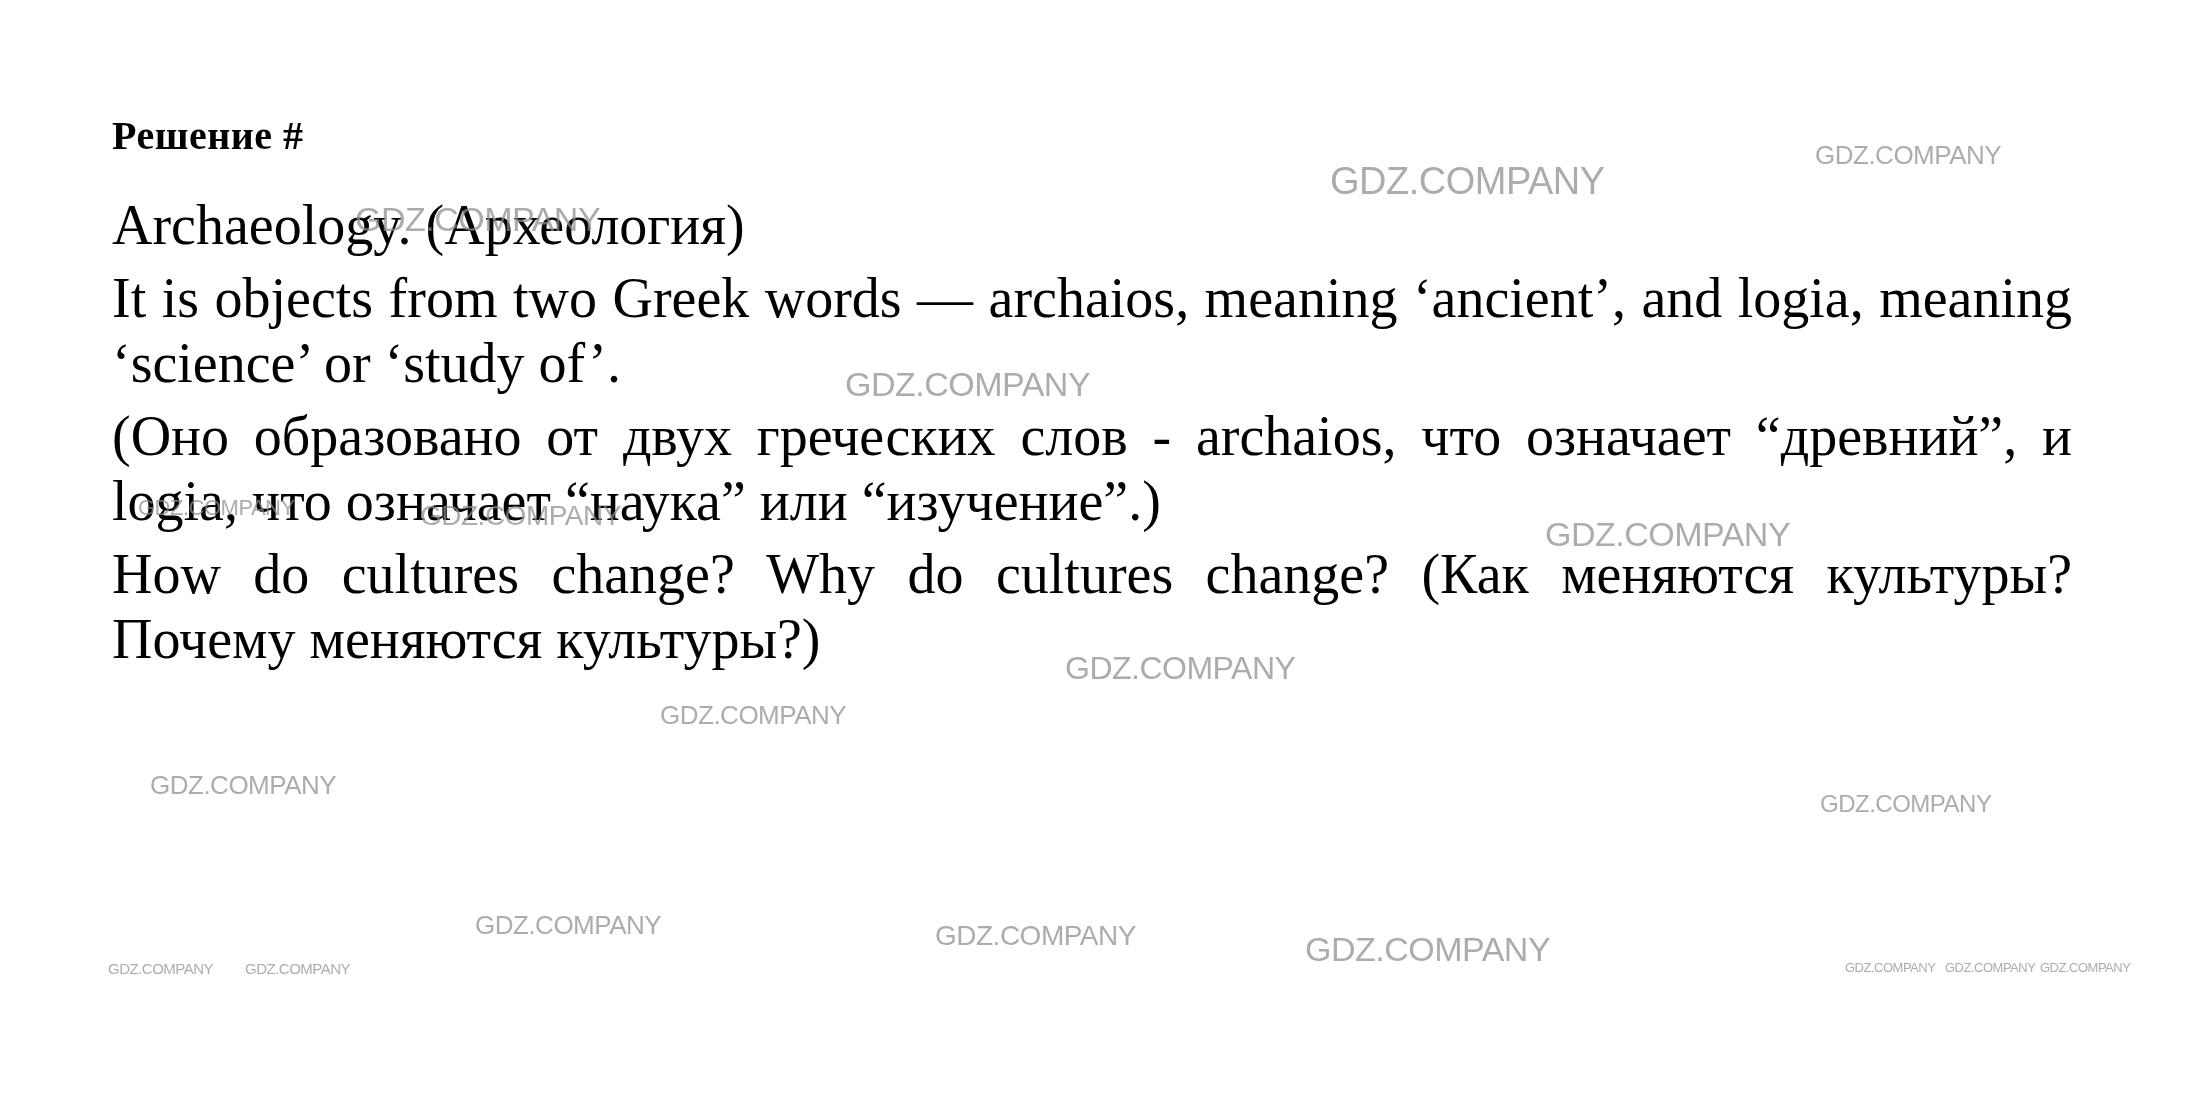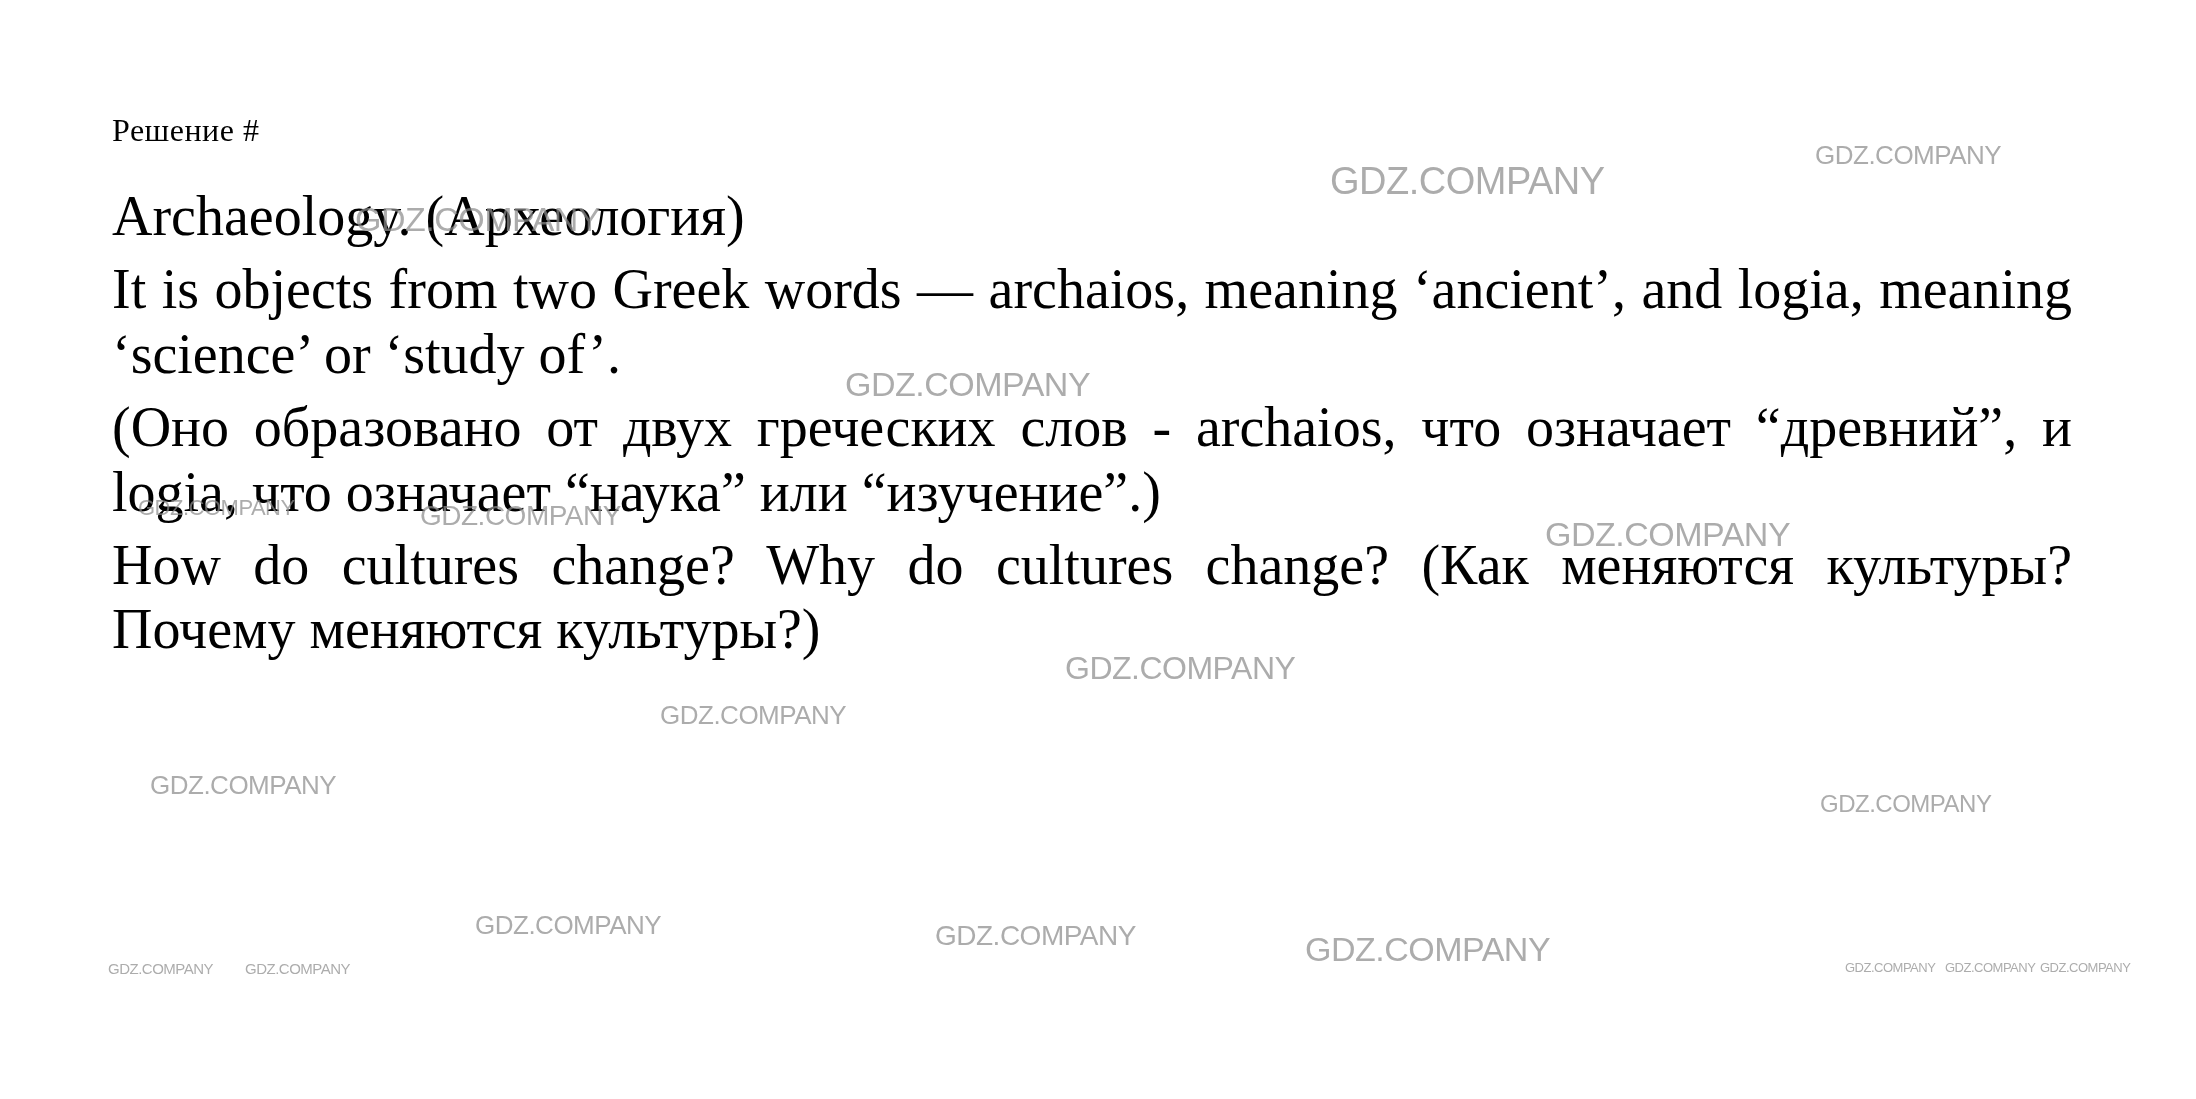--- a/index.html
+++ b/index.html
@@ -28,22 +28,22 @@
   
   #content {
     position: absolute;
     left: 112px;
     top: 112px;
     width: 1960px;
   }
 
   .heading {
     font-family: "Liberation Serif", serif;
-    font-weight: normal;
-    font-size: 32px;
+    font-weight: bold;
+    font-size: 40px;
     line-height: 1.18;
     margin: 0 0 34px 0;
     letter-spacing: 0.5px;
   }
 
   .para {
     font-family: "Liberation Serif", serif;
     font-size: 56px;
     line-height: 1.16;
     margin: 0 0 8px 0;

